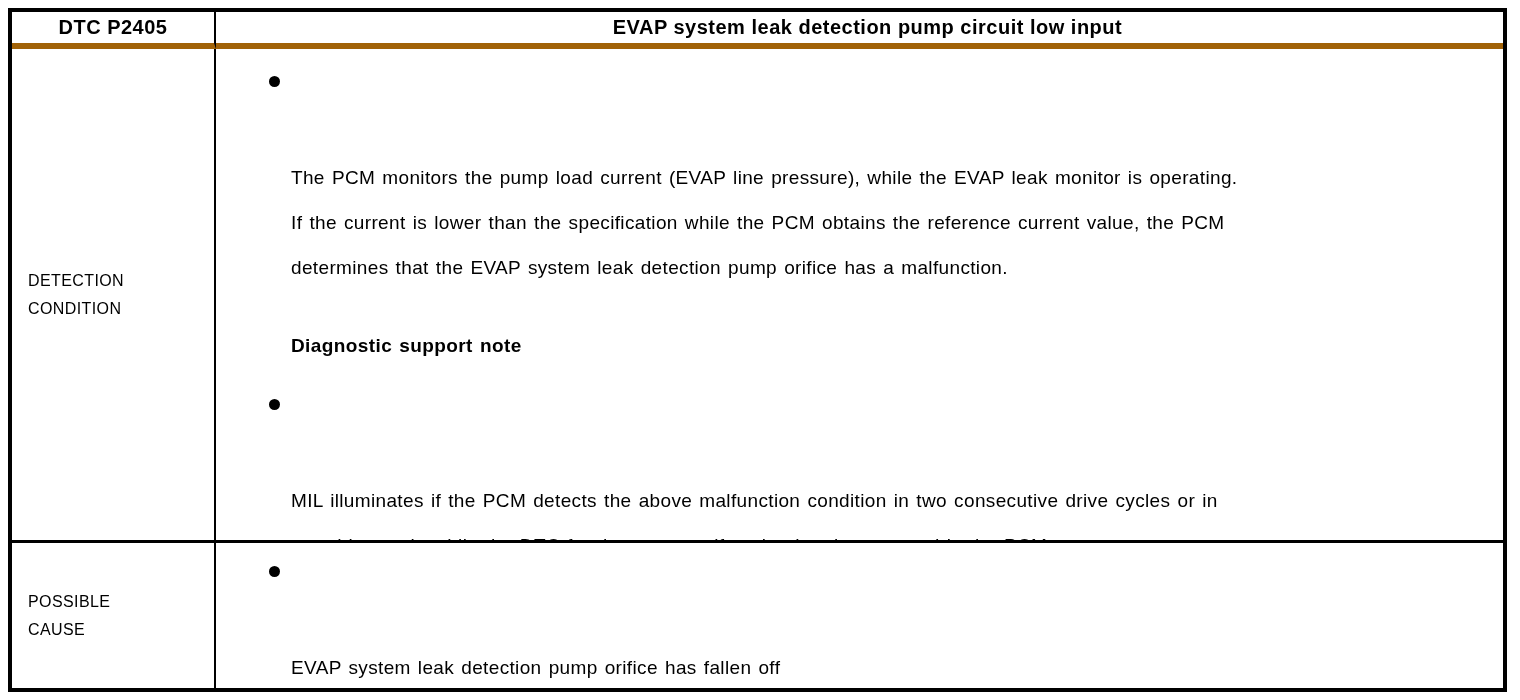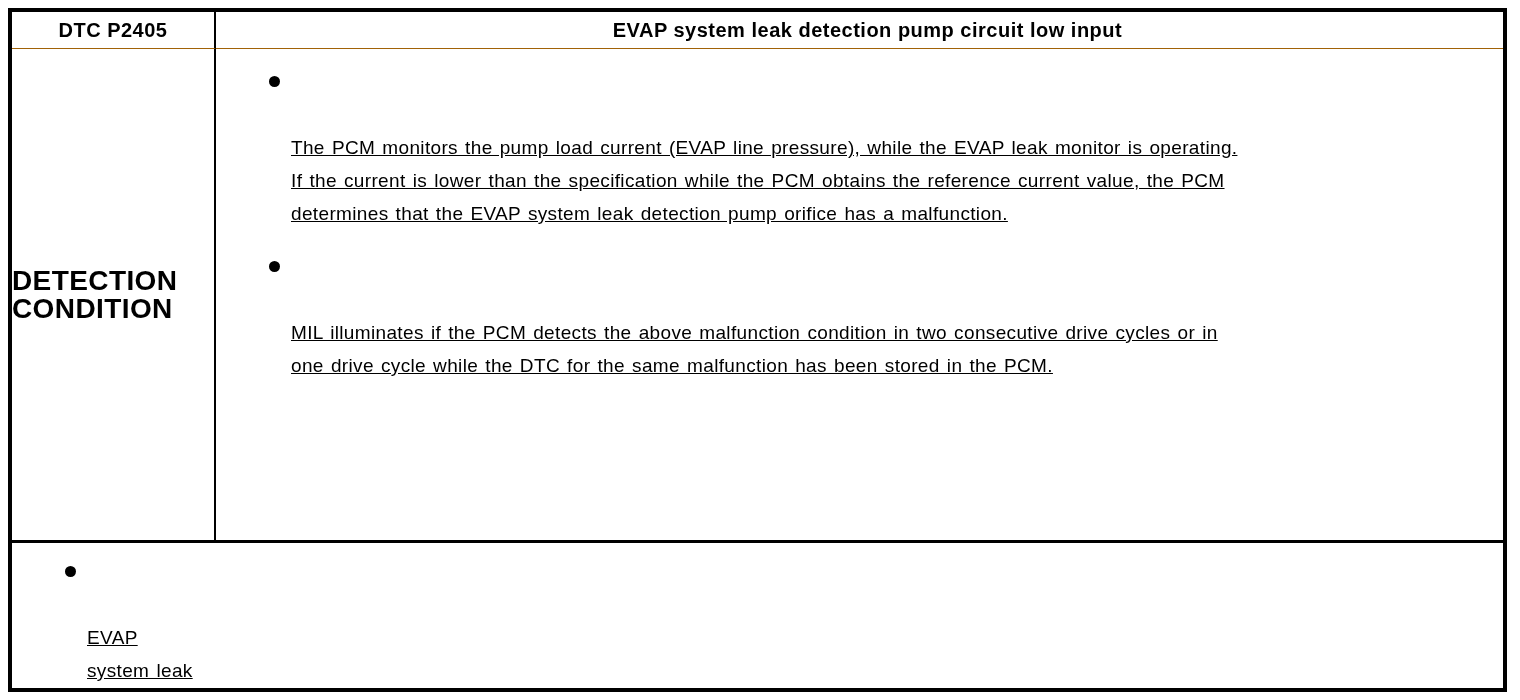--- a/index.html
+++ b/index.html
@@ -34,21 +34,21 @@
     grid-template-rows: 37px 494px 1fr;
     background: #ffffff;
   }
 
   .cell {
     box-sizing: border-box;
     overflow: hidden;
   }
 
   .col-divider { border-right: 2px solid #000000; }
-  .row-divider-1 { border-bottom: 1px solid #a16207; }
+  .row-divider-1 { border-bottom: 6px solid #a16207; }
   .row-divider-2 { border-bottom: 3px solid #000000; }
 
   
   .hdr-dtc {
     display: flex;
     align-items: center;
     justify-content: center;
     font-size: 20px;
     font-weight: bold;
     letter-spacing: 0.5px;
@@ -60,36 +60,35 @@
     font-size: 20px;
     font-weight: bold;
     letter-spacing: 0.5px;
     padding-left: 16px;
   }
 
   
   .label-cell {
     display: flex;
     align-items: center;
-    padding-left: 0;
-    font-size: 28px;
-    font-weight: bold;
+    padding-left: 16px;
+    font-size: 16px;
+    font-weight: normal;
     line-height: 28px;
     letter-spacing: 0.4px;
     white-space: pre-line;
   }
 
   
   .content-cell {
     padding: 16px 12px 11px 0;
     font-size: 19px;
-    line-height: 33px;
+    line-height: 45px;
     letter-spacing: 0.35px;
     word-spacing: 1.5px;
-    text-decoration: underline;
   }
 
   .bullet-item {
     position: relative;
     padding-left: 75px;
     margin-bottom: 20px;
     white-space: pre-line;
   }
   .bullet-item .bullet {
     position: absolute;
@@ -123,30 +122,33 @@
 CONDITION</div>
     <div class="cell row-divider-2 content-cell">
 
       <div class="bullet-item">
         <span class="bullet"></span>
         <span class="bullet-text">The PCM monitors the pump load current (EVAP line pressure), while the EVAP leak monitor is operating.
 If the current is lower than the specification while the PCM obtains the reference current value, the PCM
 determines that the EVAP system leak detection pump orifice has a malfunction.</span>
       </div>
 
+      <div class="note-heading">Diagnostic support note</div>
 
 
       <div class="bullet-item">
         <span class="bullet"></span>
         <span class="bullet-text">MIL illuminates if the PCM detects the above malfunction condition in two consecutive drive cycles or in
 one drive cycle while the DTC for the same malfunction has been stored in the PCM.</span>
       </div>
 
     </div>
 
+    <div class="cell col-divider label-cell">POSSIBLE
+CAUSE</div>
     <div class="cell content-cell" style="padding-top:12px;">
 
       <div class="bullet-item" style="margin-bottom:21px;">
         <span class="bullet"></span>
         <span class="bullet-text">EVAP system leak detection pump orifice has fallen off</span>
       </div>
 
       <div class="bullet-item" style="margin-bottom:21px;">
         <span class="bullet"></span>
         

